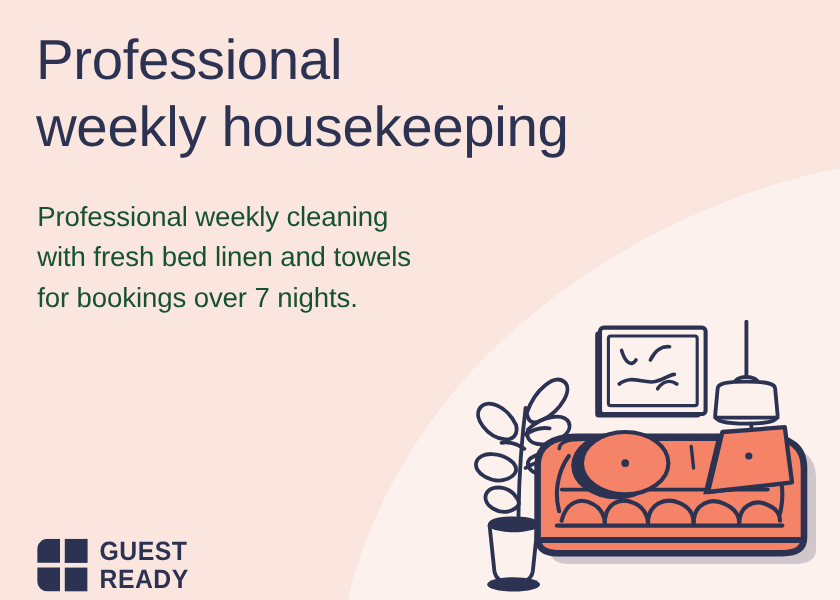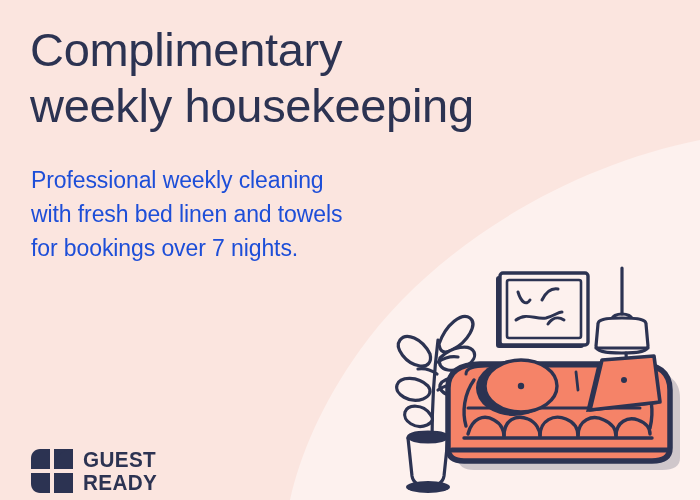--- a/index.html
+++ b/index.html
@@ -38,21 +38,21 @@
     line-height: 56px;
     font-weight: 400;
     letter-spacing: -0.3px;
     white-space: pre-line;
   }
   #subcopy {
     position: absolute;
     left: 31px;
     top: 163px;
     z-index: 3;
-    color: #1d4ed8;
+    color: #14532d;
     font-size: 23px;
     line-height: 34px;
     font-weight: 400;
     letter-spacing: -0.1px;
     white-space: pre-line;
   }
   #logo {
     position: absolute;
     left: 31px;
     top: 424px;
@@ -89,21 +89,21 @@
 </head>
 <body>
 
 <div id="card">
 
   <svg id="bg-swoosh" viewBox="0 0 700 500" preserveAspectRatio="none">
     <rect x="0" y="0" width="700" height="500" fill="#FBE5DF"></rect>
     <path d="M700,140 C560,168 430,252 360,350 C322,403 300,455 290,500 L700,500 Z" fill="#FDF1EE"></path>
   </svg>
 
-  <div id="headline">Complimentary
+  <div id="headline">Professional
 weekly housekeeping</div>
 
   <div id="subcopy">Professional weekly cleaning
 with fresh bed linen and towels
 for bookings over 7 nights.</div>
 
   <svg id="illustration" viewBox="0 0 300 238" fill="none">
 
     <g stroke="#2C3352" stroke-width="3.2" stroke-linecap="round" stroke-linejoin="round" fill="none">
 

